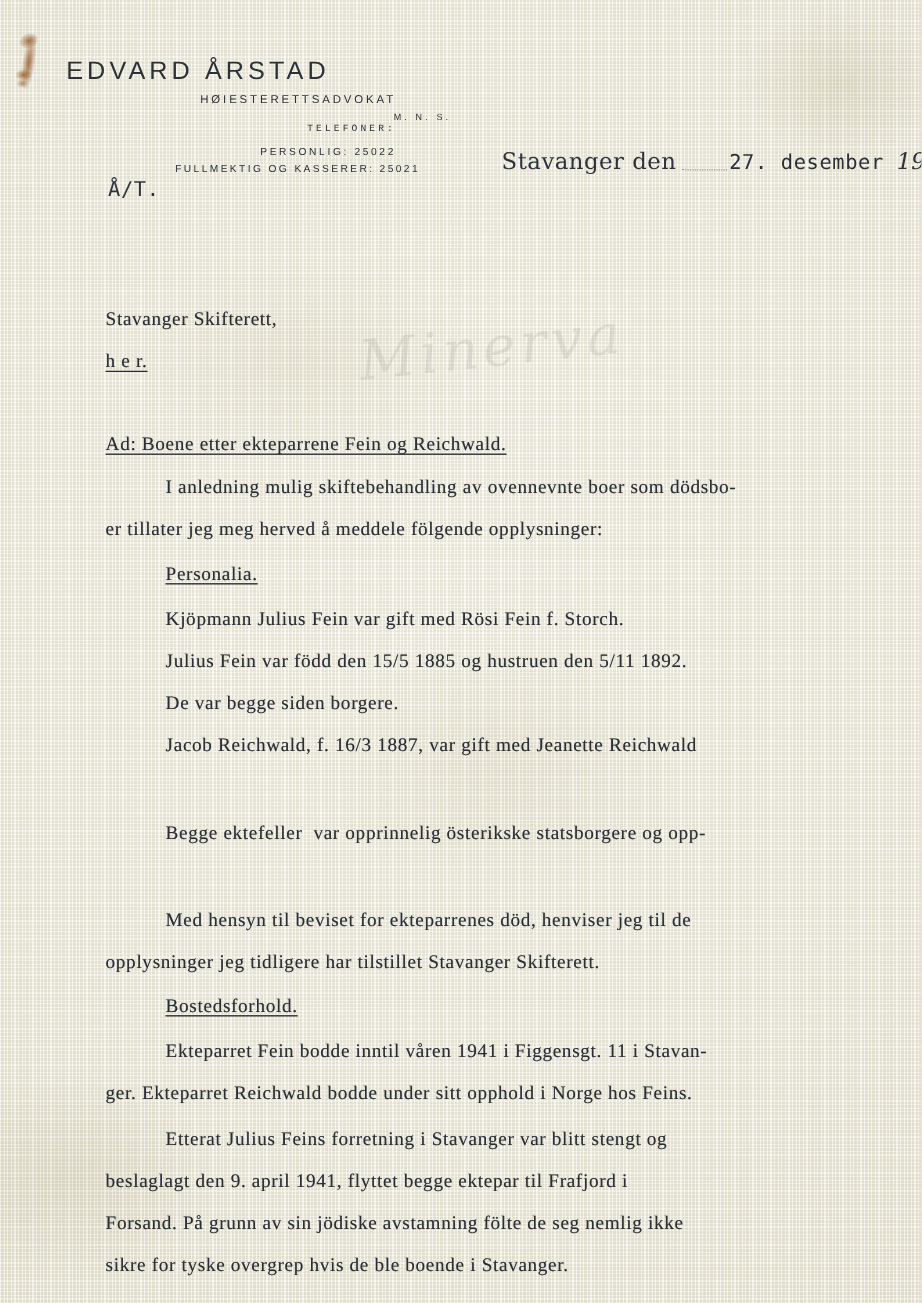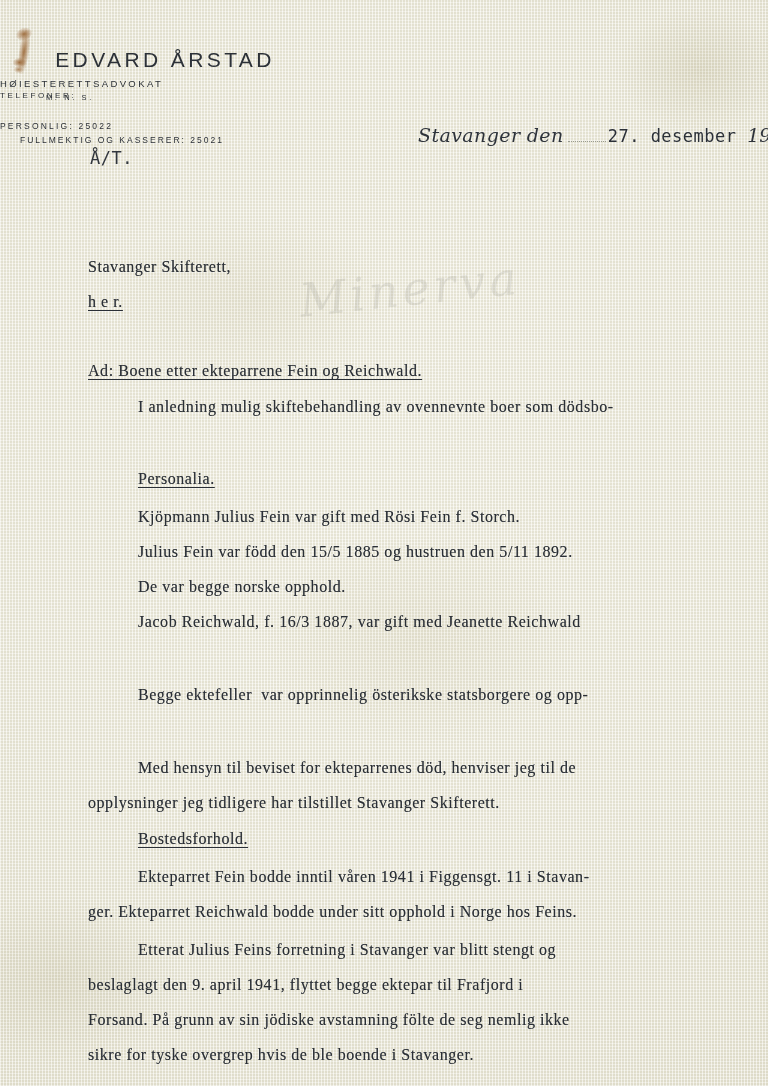--- a/index.html
+++ b/index.html
@@ -45,37 +45,37 @@
     pointer-events:none;white-space:nowrap;
   }
 
   
   .lh{position:absolute;left:0;top:0;width:330px;text-align:center;
       font-family:"Liberation Sans","DejaVu Sans",sans-serif;color:#2c3138;}
   .lh-name{
     position:absolute;left:0;top:48px;width:330px;text-align:center;
     font-size:21px;letter-spacing:3.4px;font-weight:400;
   }
-  .lh-l{position:absolute;width:330px;text-align:left;left:0;}
+  .lh-l{position:absolute;width:330px;text-align:right;left:0;}
   .lh-1{top:78px;font-size:9.5px;letter-spacing:2.4px;}
   .lh-2{top:93px;font-size:7.5px;letter-spacing:2.6px;margin-left:46px;}
-  .lh-3{top:91px;font-size:8px;letter-spacing:2.6px;}
+  .lh-3{top:103px;font-size:8px;letter-spacing:2.6px;font-family:Liberation Mono, monospace;}
   .lh-4{top:121px;font-size:8.5px;letter-spacing:2.2px;}
   .lh-5{top:135px;font-size:8.5px;letter-spacing:2.0px;margin-left:20px;}
 
   .ref{
     position:absolute;left:90px;top:148px;
     font-size:17px;letter-spacing:0.5px;color:#30353c;
   }
 
   
   .dateline{position:absolute;left:418px;top:124px;white-space:nowrap;}
   .date-pre{
     font-family:"DejaVu Serif","Liberation Serif",serif;
-    font-style:italic;font-size:19px;color:#2e333b;letter-spacing:0.4px;
+    font-size:19px;color:#2e333b;letter-spacing:0.4px;
   }
   .date-dots{
     display:inline-block;width:38px;border-bottom:1px dotted #9a9c92;
     margin:0 2px 4px 4px;vertical-align:bottom;
   }
   .date-typed{font-family:"DejaVu Sans Mono","Liberation Mono",monospace;
     font-size:17px;color:#2b3038;letter-spacing:0.5px;}
   .date-yearpre{
     font-family:"DejaVu Serif","Liberation Serif",serif;
     font-style:italic;font-size:19px;color:#2e333b;
@@ -120,25 +120,26 @@
   <div class="dateline">
     <span class="date-pre">Stavanger den</span><span class="date-dots"></span><span class="date-typed">27.</span><span class="date-typed"> </span><span class="date-typed">desember</span><span class="date-typed"> </span><span class="date-yearpre">194</span>
   </div>
 
   <div class="typed" style="top:258px">Stavanger Skifterett,</div>
   <div class="typed u" style="top:293px">h e r.</div>
 
   <div class="typed u" style="top:362px">Ad: Boene etter ekteparrene Fein og Reichwald.</div>
 
   <div class="typed ind" style="top:398px">I anledning mulig skiftebehandling av ovennevnte boer som dödsbo-</div>
+  <div class="typed" style="top:433px">er tillater jeg meg herved å meddele fölgende opplysninger:</div>
 
   <div class="typed u ind" style="top:470px">Personalia.</div>
   <div class="typed ind" style="top:508px">Kjöpmann Julius Fein var gift med Rösi Fein f. Storch.</div>
   <div class="typed ind" style="top:543px">Julius Fein var född den 15/5 1885 og hustruen den 5/11 1892.</div>
-  <div class="typed ind" style="top:578px">De var begge norske opphold.</div>
+  <div class="typed ind" style="top:578px">De var begge siden borgere.</div>
   <div class="typed ind" style="top:613px">Jacob Reichwald, f. 16/3 1887, var gift med Jeanette Reichwald</div>
   <div class="typed ind" style="top:686px">Begge ektefeller  var opprinnelig österikske statsborgere og opp-</div>
   <div class="typed ind" style="top:759px">Med hensyn til beviset for ekteparrenes död, henviser jeg til de</div>
   <div class="typed u ind" style="top:830px">Bostedsforhold.</div>
 
   <div class="typed" style="top:794px">opplysninger jeg tidligere har tilstillet Stavanger Skifterett.</div>
   <div class="typed ind" style="top:868px">Ekteparret Fein bodde inntil våren 1941 i Figgensgt. 11 i Stavan-</div>
   <div class="typed" style="top:903px">ger. Ekteparret Reichwald bodde under sitt opphold i Norge hos Feins.</div>
   <div class="typed ind" style="top:941px">Etterat Julius Feins forretning i Stavanger var blitt stengt og</div>
   <div class="typed" style="top:976px">beslaglagt den 9. april 1941, flyttet begge ektepar til Frafjord i</div>

